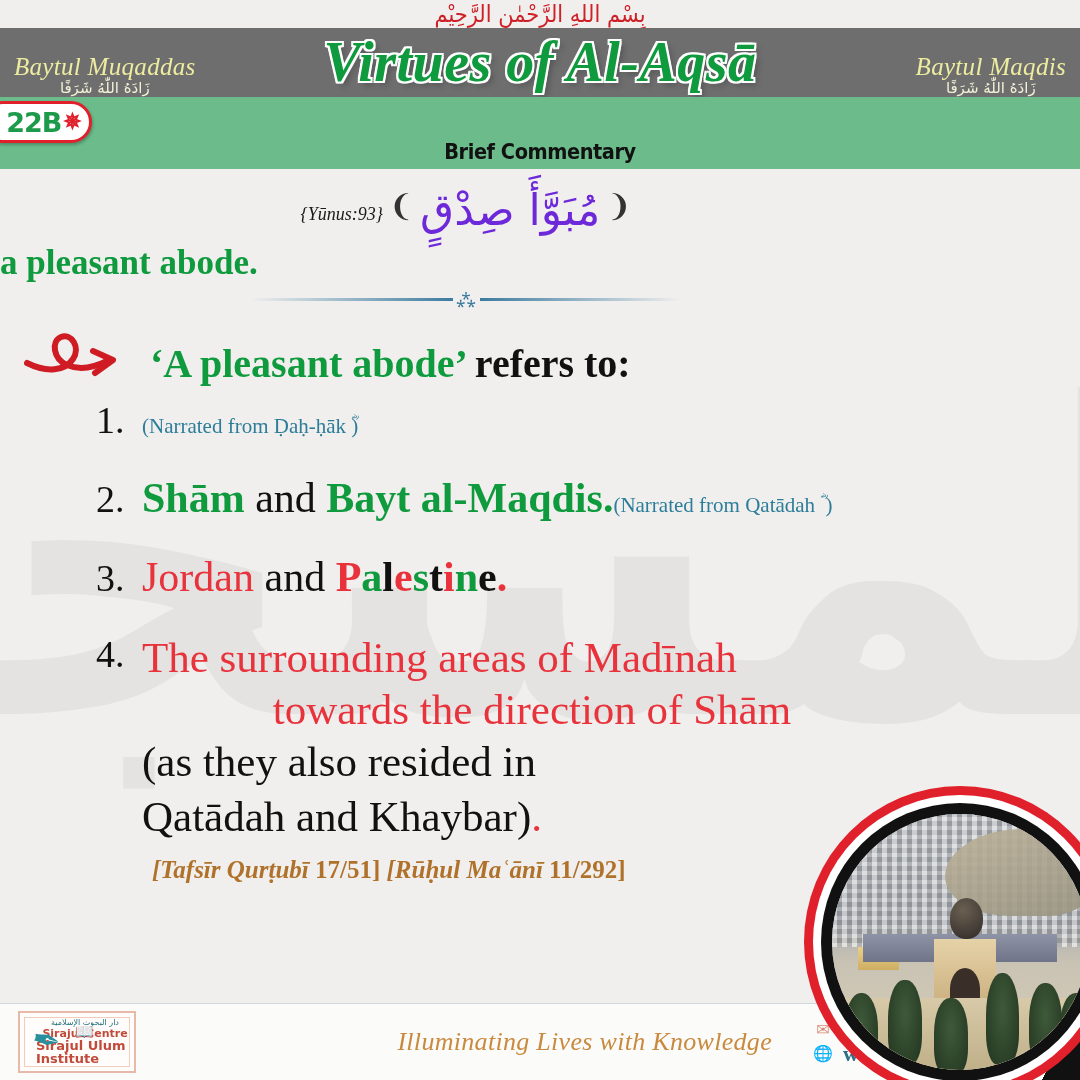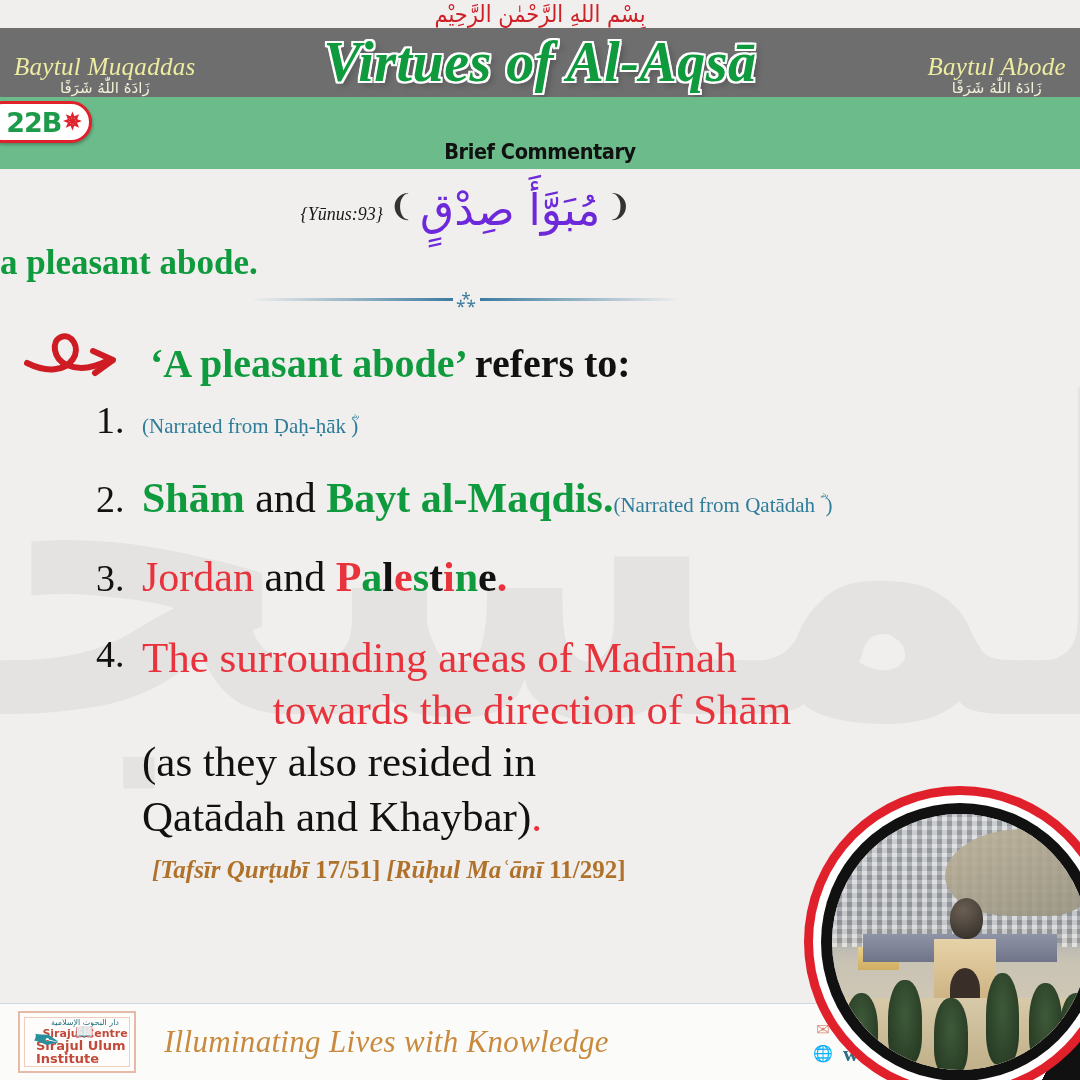--- a/index.html
+++ b/index.html
@@ -237,22 +237,22 @@
   }
   .logo-book {
     position:absolute; left:50%; top:12px; transform:translateX(-50%) translateX(8px);
     color:#2a8f9c; font-size:15px; line-height:1;
   }
   .logo-quill {
     position:absolute; left:12px; top:11px; color:#2a8f9c;
     font-size:34px; line-height:1; transform:rotate(12deg);
   }
   .tagline {
-    flex:1; text-align:left; font-family:"Liberation Serif", serif;
-    font-style:italic; font-size:31px; color:#c98a3e; letter-spacing:.3px;
+    flex:1; text-align:right; font-family:"Liberation Serif", serif;
+    font-style:italic; font-size:26px; color:#c98a3e; letter-spacing:.3px;
     padding-right:40px;
     padding-left:28px;
   }
   .contact { flex:0 0 268px; padding-right:8px; }
   .contact-row { display:flex; align-items:center; gap:9px; line-height:1.12; }
   .contact-row .ico {
     width:22px; height:16px; flex:0 0 22px; color:#d98b78; font-size:16px;
     display:flex; align-items:center; justify-content:center;
   }
   .contact-row .txt {
@@ -275,21 +275,21 @@
     <span class="bismillah">بِسْمِ اللهِ الرَّحْمٰنِ الرَّحِيْمِ</span>
   </div>
 
   <div class="header-bar">
     <div class="corner-label left">
       <div class="en">Baytul Muqaddas</div>
       <div class="ar">زَادَهُ اللّٰهُ شَرَفًا</div>
     </div>
     <div class="main-title">Virtues of Al-Aqsā</div>
     <div class="corner-label right">
-      <div class="en">Baytul Abode</div>
+      <div class="en">Baytul Maqdis</div>
       <div class="ar">زَادَهُ اللّٰهُ شَرَفًا</div>
     </div>
   </div>
 
   <div class="green-band">
     <div class="badge">
       <span class="num">22B</span>
       <span class="ast">✵</span>
     </div>
     <div class="brief-commentary">Brief Commentary</div>

